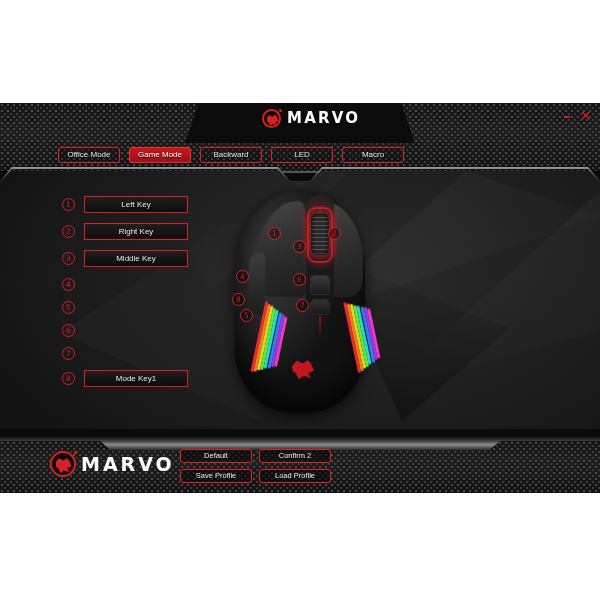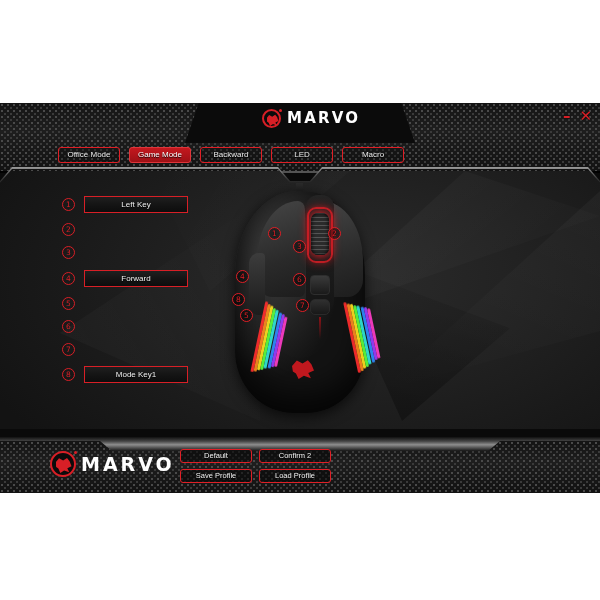--- a/index.html
+++ b/index.html
@@ -334,27 +334,28 @@
     <div class="facet f4"></div>
     <div class="facet f5"></div>
 
     <div id="key-list">
         <div class="key-row">
           <span class="key-num">1</span>
           <div class="key-btn">Left Key</div>
         </div>
         <div class="key-row">
           <span class="key-num">2</span>
+          <div class="key-btn">Right Key</div>
         </div>
         <div class="key-row">
           <span class="key-num">3</span>
+          <div class="key-btn">Middle Key</div>
         </div>
         <div class="key-row">
           <span class="key-num">4</span>
-          <div class="key-btn">Forward</div>
         </div>
         <div class="key-row">
           <span class="key-num">5</span>
         </div>
         <div class="key-row">
           <span class="key-num">6</span>
         </div>
         <div class="key-row">
           <span class="key-num">7</span>
         </div>

